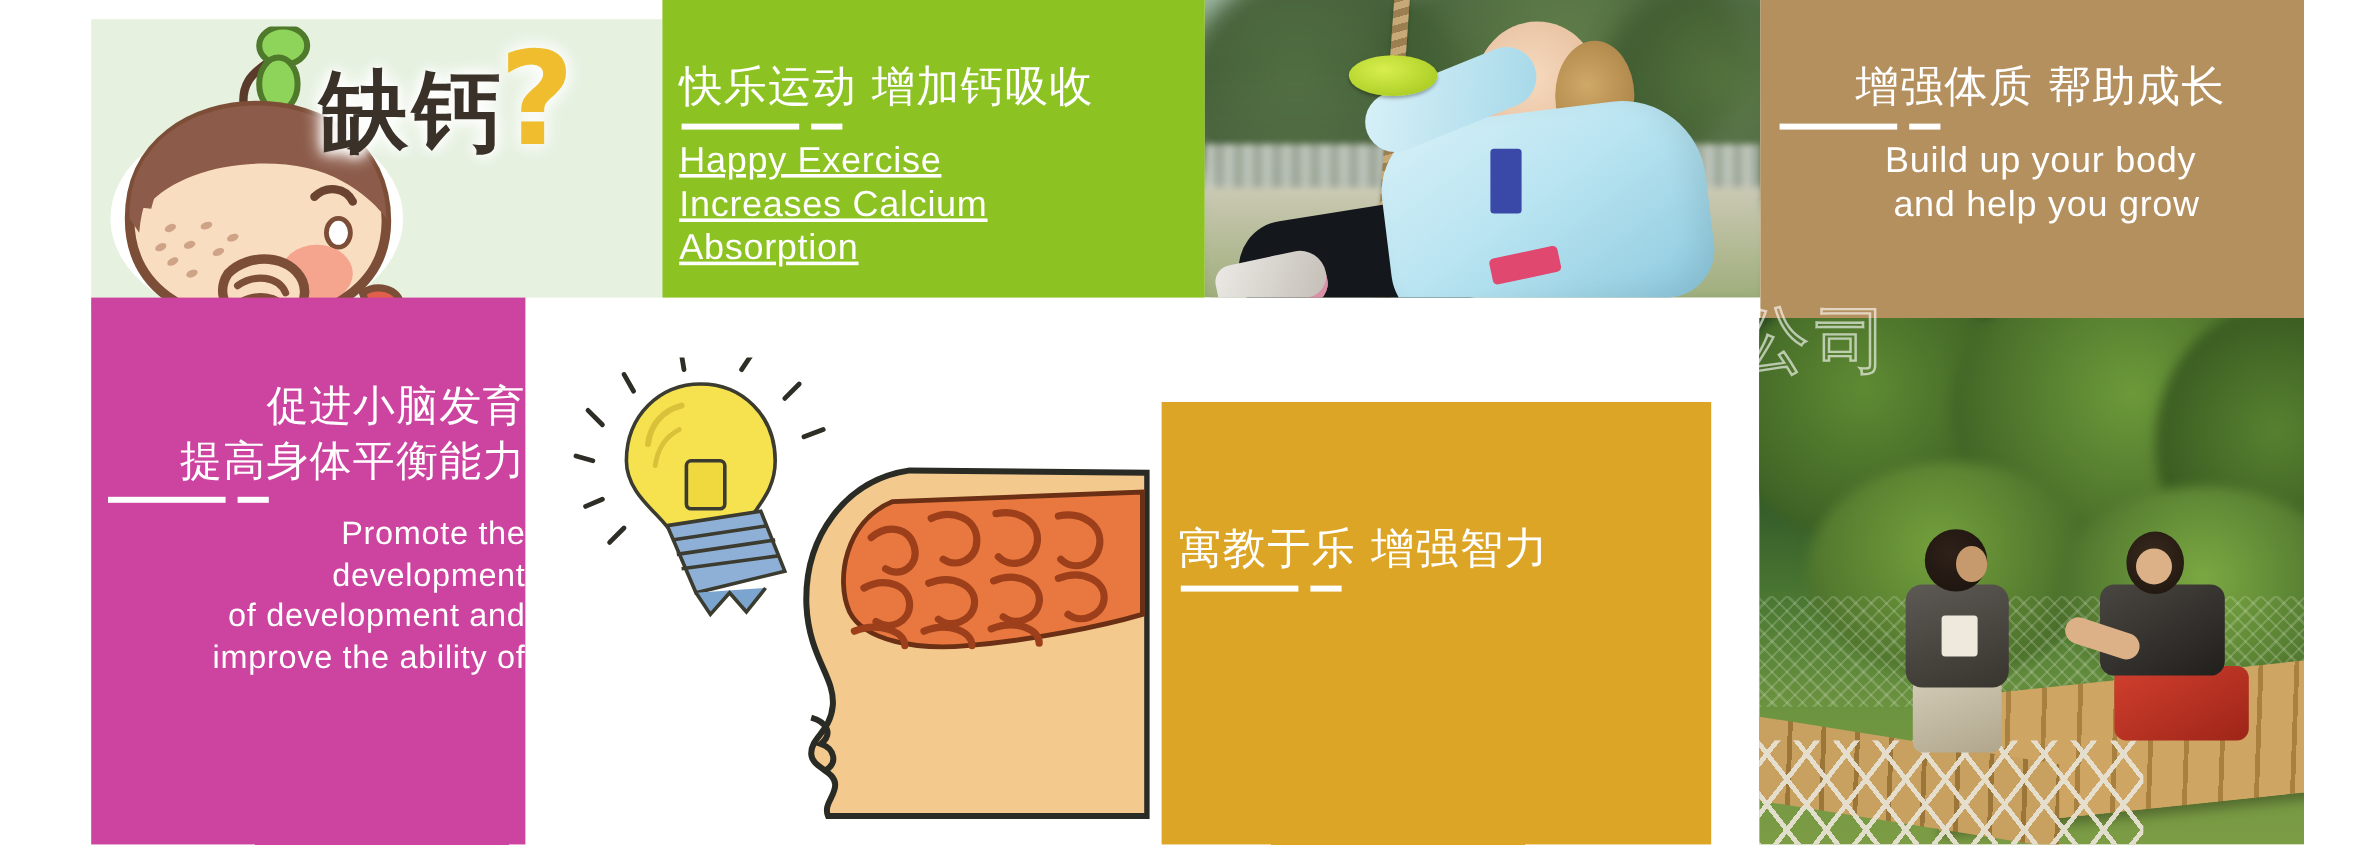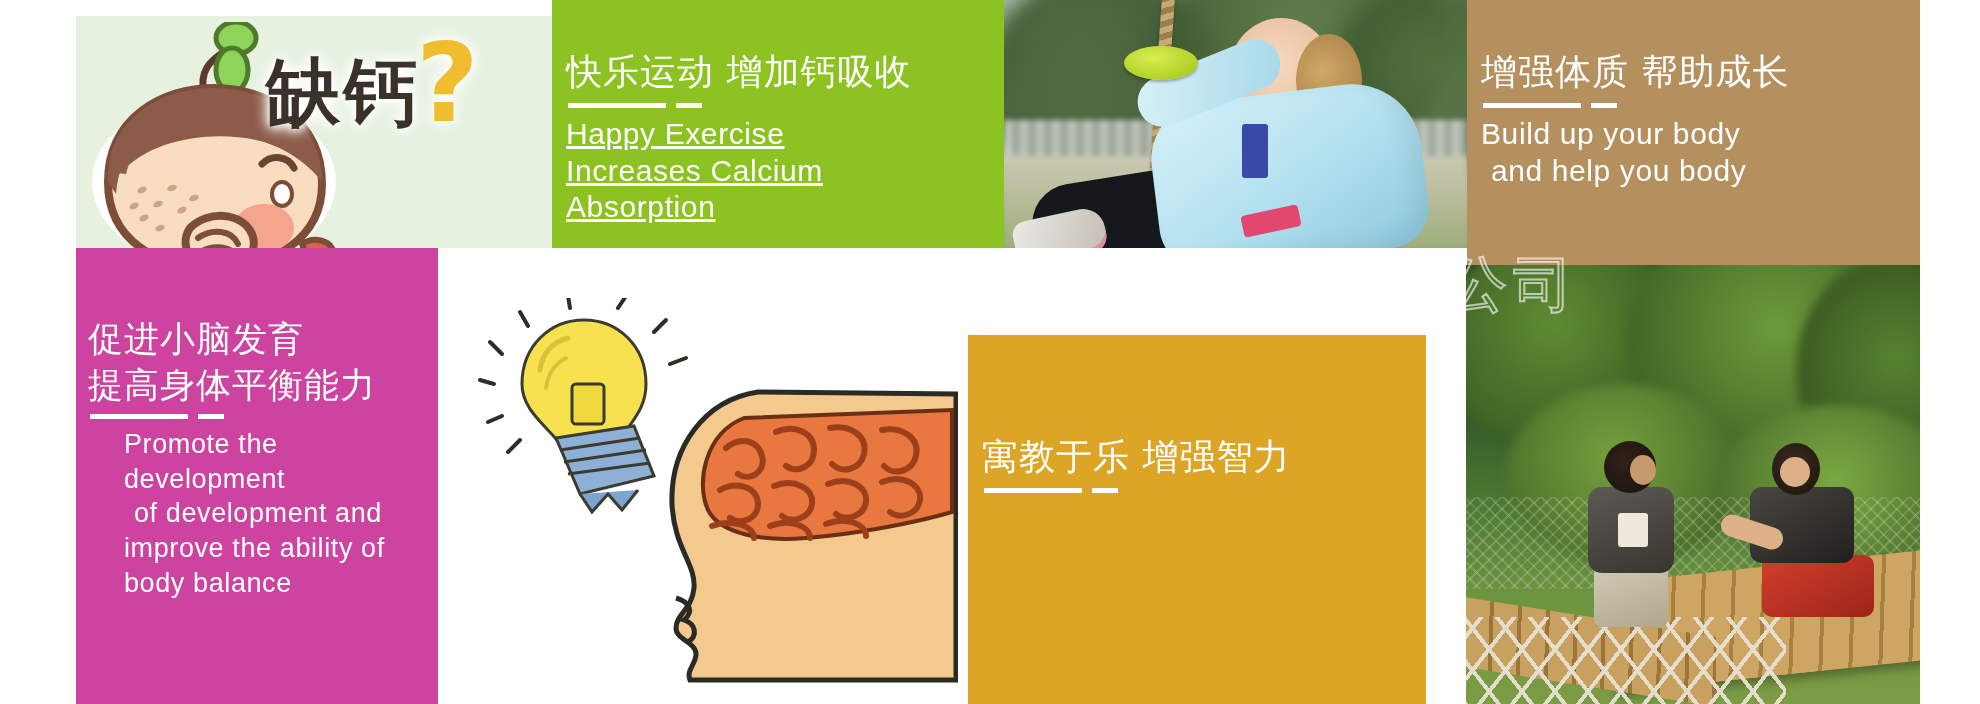--- a/index.html
+++ b/index.html
@@ -19,41 +19,41 @@
     color:#ffffff;font-weight:400;letter-spacing:1px;white-space:nowrap;
     font-family:"DejaVu Sans","Liberation Sans",sans-serif;
   }
   .rule{height:5px;background:#ffffff;margin:6px 0 8px 2px;position:relative;}
   .rule:after{content:"";position:absolute;left:108px;top:0;width:26px;height:5px;background:#fff;}
   .rule{width:98px;}
   .en{color:#ffffff;font-weight:400;line-height:1.22;letter-spacing:.6px;}
 
   
   .c-green{background:#8cc322;}
-  .c-brown{background:#b5905f;}
+  .c-brown{background:#b5905f;text-align:center;}
   .c-magenta{background:#cc44a0;}
   .c-orange{background:#dda526;}
   .c-white{background:#ffffff;}
   .c-mint{background:#e6f1e0;margin-top:16px;}
 
   
   #cell-baby   {left:76px;  top:0;    width:476px; height:248px;}
   #cell-green  {left:552px; top:0;    width:452px; height:335px;}
   #cell-swing  {left:1004px;top:0;    width:463px; height:248px;}
   #cell-brown  {left:1467px;top:0;    width:453px; height:265px;}
 
   #cell-magenta{left:76px;  top:248px;width:362px; height:456px;}
   #cell-brain  {left:438px; top:248px;width:570px; height:456px;}
   #cell-orange {left:968px;top:335px;width:458px; height:369px;}
   #cell-rope   {left:1466px;top:265px;width:454px; height:439px;}
 
   
   #cell-green .txt   {padding:48px 0 0 14px;}
   #cell-brown .txt   {padding:48px 0 0 14px;}
-  #cell-magenta .txt {padding:68px 0 0 12px;}
+  #cell-magenta .txt {padding:68px 0 0 12px;text-align:right;}
   #cell-orange .txt  {padding:98px 0 0 14px;}
 
   #cell-green  .cn{font-size:36px;}
   #cell-green  .en{font-size:30px;text-decoration:underline;}
   #cell-brown  .cn{font-size:36px;}
   #cell-brown  .en{font-size:30px;}
   #cell-magenta .cn{font-size:35px;line-height:1.32;}
   #cell-magenta .en{font-size:27px;line-height:1.28;margin-left:36px;}
   #cell-orange .cn{font-size:36px;}
   #cell-orange .en{font-size:28px;}
@@ -238,37 +238,36 @@
       <div class="shoe"></div>
     </div>
   </div>
 
   <div class="cell c-brown" id="cell-brown">
     <div class="txt">
       <div class="cn">增强体质  帮助成长</div>
       <div class="rule"></div>
       <div class="en">
         <div>Build up your body</div>
-        <div style="padding-left:10px">and help you body</div>
+        <div style="padding-left:10px">and help you grow</div>
       </div>
     </div>
   </div>
 
   <div class="cell c-magenta" id="cell-magenta">
     <div class="txt">
       <div class="cn">
         <div>促进小脑发育</div>
         <div>提高身体平衡能力</div>
       </div>
       <div class="rule"></div>
       <div class="en">
         <div>Promote the development</div>
         <div style="padding-left:10px">of development and</div>
         <div>improve the ability of</div>
-        <div>body balance</div>
       </div>
     </div>
   </div>
 
   <div class="cell c-white" id="cell-brain">
     <svg class="brain-svg" width="500" height="400" viewBox="0 0 500 400">
 
       <g>
         <path d="M64 86 C64 48 92 22 126 22 C160 22 188 48 188 86 C188 112 172 124 164 140 L104 150 C96 132 64 116 64 86 Z" fill="#f6e14e" stroke="#3b3b30" stroke-width="3"></path>
         <path d="M82 72 C84 56 94 44 110 40" stroke="#d9c23a" stroke-width="5" fill="none" stroke-linecap="round"></path>

